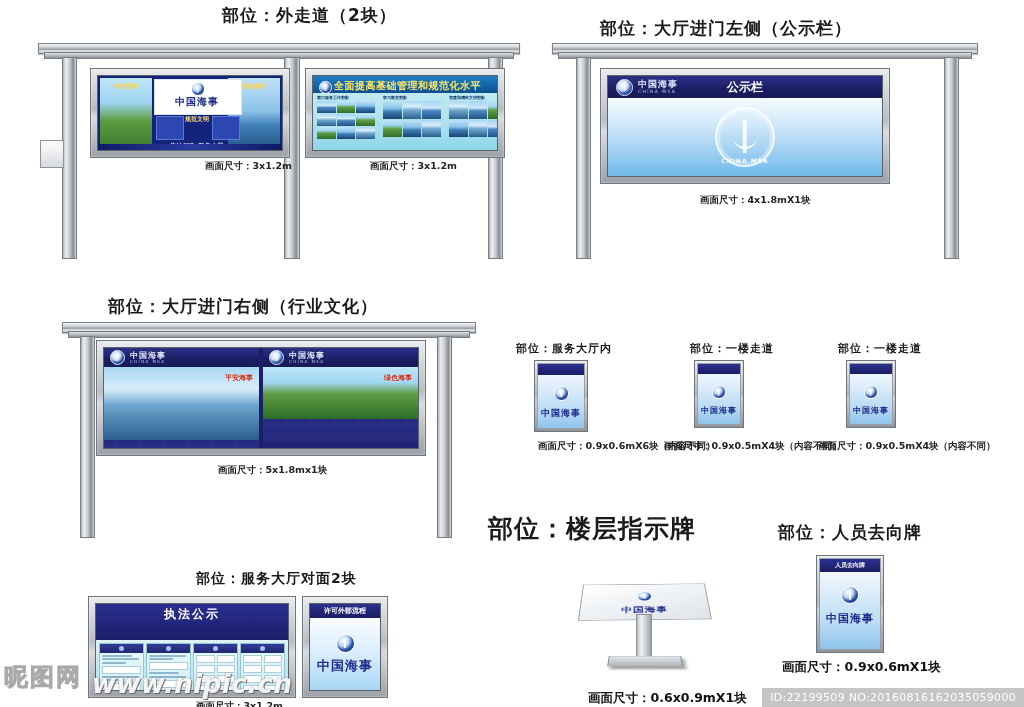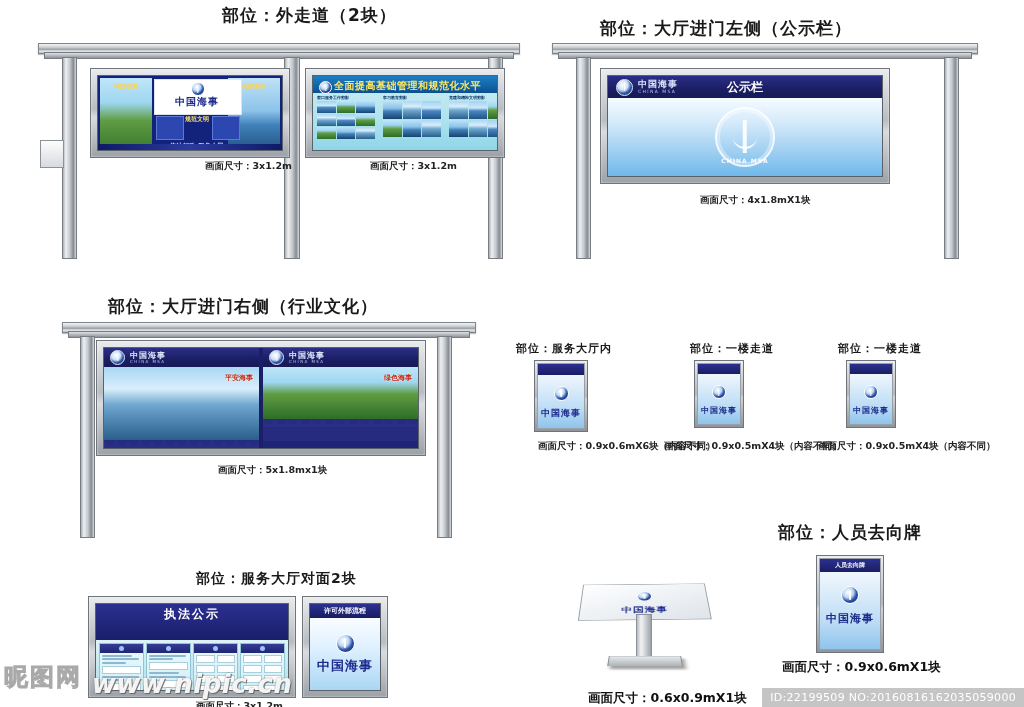--- a/index.html
+++ b/index.html
@@ -411,20 +411,21 @@
     <div class="vboard-inner">
       <div class="vboard-cap" style="height:10px;font-size:5px;">&nbsp;</div>
       <div class="vboard-logo">
         <span class="round-seal" style="width:12px;height:12px;"></span>
         <div class="brand-cn" style="font-size:8px;margin-top:2px;">中国海事</div>
       </div>
     </div>
   </div>
   <div class="abs size-note" style="left:818px;top:440px;">画面尺寸：0.9x0.5mX4块（内容不同）</div>
 
+  <div class="abs sec-title t-xl" style="left:488px;top:512px;">部位：楼层指示牌</div>
 
   <div class="abs" style="left:572px;top:562px;width:150px;height:110px;">
     <div class="podium-panel" style="width:132px;height:56px;margin-left:6px;">
       <div style="position:absolute;left:0;right:0;top:12px;text-align:center;">
         <span class="round-seal" style="width:14px;height:14px;"></span>
         <div class="brand-cn" style="font-size:11px;margin-top:2px;">中国海事</div>
       </div>
     </div>
     <div class="podium-col" style="position:absolute;left:64px;top:52px;width:14px;height:46px;"></div>
     <div class="podium-base" style="position:absolute;left:36px;top:88px;width:72px;height:20px;"></div>

